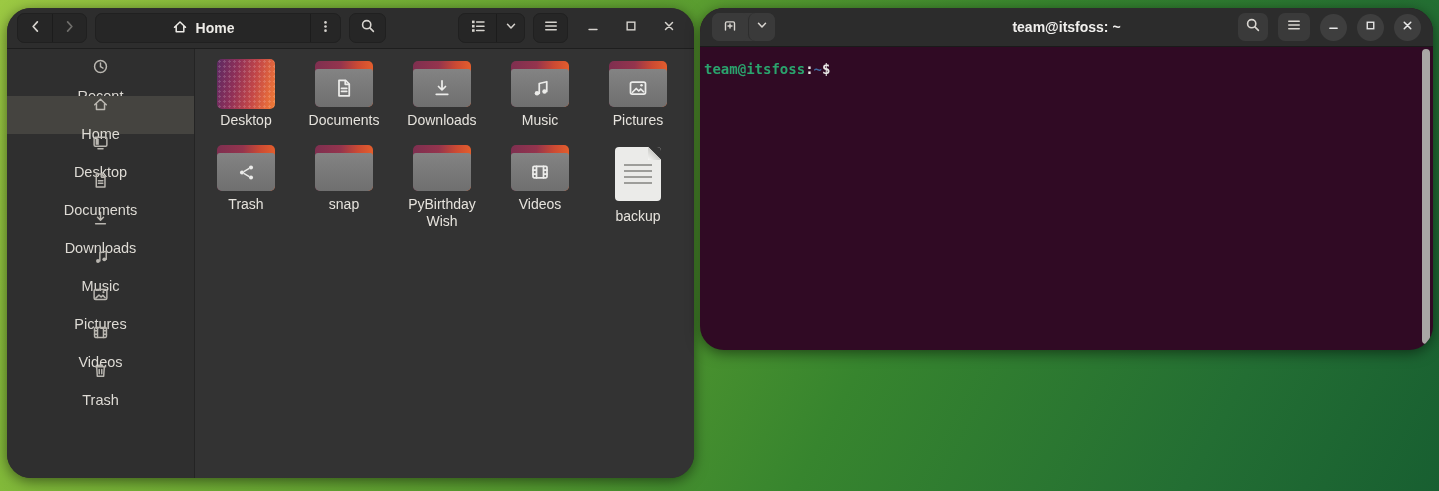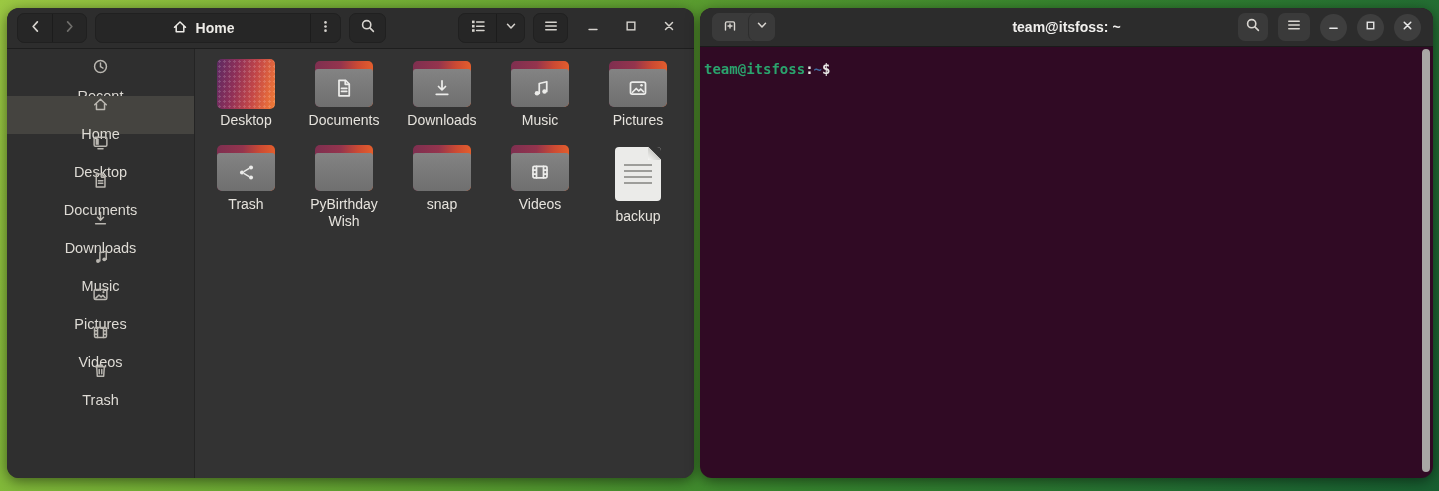--- a/index.html
+++ b/index.html
@@ -1,20 +1,20 @@
 <!DOCTYPE html>
 <html style="--terminal-bg: #300a24; --prompt-green: #2aa36d; --prompt-blue: #41699f; --folder-orange: #e8632b; --folder-maroon: #7e2f50; --wallpaper-green: #55992f;"><head>
 <meta charset="utf-8">
 <style>
   * { margin:0; padding:0; box-sizing:border-box; }
   html,body { width:1439px; height:491px; overflow:hidden; font-family:"Liberation Sans", sans-serif; }
   .desktop { position:absolute; inset:0; width:1439px; height:491px;
     background:linear-gradient(118deg,#9cc943 0%,#7ab437 20%,#55992f 45%,#37852e 62%,#236e33 85%,#185f31 100%); }
 
-  .window { position:absolute; border-radius:12px; overflow:hidden; box-shadow:0 3px 14px rgba(0,0,0,.5); }
+  .window { position:absolute; border-radius:24px; overflow:hidden; box-shadow:0 3px 14px rgba(0,0,0,.5); }
 
   
   .win-files { left:7px; top:8px; width:687px; height:470px; background:#2f2f2f; display:flex; flex-direction:column; }
   .fm-header { height:41px; flex:0 0 41px; background:#2d2d2d; border-bottom:1px solid #1e1e1e;
     display:flex; align-items:center; padding:0 10px; color:#d6d3ce; }
   .btn { background:#262626; border:1px solid #202020; border-radius:7px; height:30px;
     display:flex; align-items:center; justify-content:center; color:#d6d3ce; }
   .seg-group { display:flex; background:#262626; border:1px solid #202020; border-radius:7px; height:30px; overflow:hidden; }
   .seg { display:flex; align-items:center; justify-content:center; height:100%; }
   .seg + .seg { border-left:1px solid #1c1c1c; }
@@ -57,21 +57,21 @@
       linear-gradient(102deg,#5c2a63 0%,#8f3058 32%,#c34748 62%,#e4693c 86%,#ee7d36 100%);
     background-size:5px 5px,100% 100%; }
 
   .icon-doc { position:relative; width:46px; height:54px; margin:2px 0; background:#ebebe9; border-radius:4px; }
   .icon-doc::before { content:''; position:absolute; top:0; right:0; width:13px; height:13px;
     background:linear-gradient(225deg,#333333 0%,#333333 46%,#c9c9c6 48%,#f7f7f5 100%); border-top-right-radius:4px; }
   .icon-doc::after { content:''; position:absolute; left:9px; right:9px; top:17px; height:24px;
     background:repeating-linear-gradient(#9d9d9a 0 2px, transparent 2px 6px); }
 
   
-  .win-term { left:700px; top:8px; width:733px; height:470px; background:var(--terminal-bg,#300a24); display:flex; flex-direction:column; }
+  .win-term { left:700px; top:8px; width:733px; height:342px; background:var(--terminal-bg,#300a24); display:flex; flex-direction:column; }
   .term-header { position:relative; height:39px; flex:0 0 39px; background:#2c2c2c; border-bottom:1px solid #1a1a1a;
     display:flex; align-items:center; padding:0 12px; color:#d9d6d1; }
   .tbtn { background:#3a3a3a; border-radius:7px; height:28px; display:flex; align-items:center; justify-content:center; color:#d9d6d1; }
   .tab-group { display:flex; height:28px; border-radius:7px; overflow:hidden; background:#3a3a3a; }
   .tab-group .seg { background:#3a3a3a; }
   .tab-group .seg:first-child { width:36px; }
   .tab-group .seg:last-child { width:27px; border-left:1px solid #2d2d2d; }
   .term-title { position:absolute; left:0; right:0; text-align:center; font-weight:bold; font-size:14px; color:#f1f0ee; pointer-events:none; }
   .term-right { margin-left:auto; display:flex; align-items:center; gap:10px; }
   .tsearch { width:30px; } .tmenu { width:32px; }
@@ -324,28 +324,28 @@
                   </svg>
                 </div>
               </div>
               <div class="cell-label">Trash</div>
             </div>
             <div class="cell">
               <div class="icon-folder">
                 <div class="folder-back"></div>
                 <div class="folder-front"></div>
               </div>
+              <div class="cell-label">snap</div>
+            </div>
+            <div class="cell">
+              <div class="icon-folder">
+                <div class="folder-back"></div>
+                <div class="folder-front"></div>
+              </div>
               <div class="cell-label">PyBirthday Wish</div>
-            </div>
-            <div class="cell">
-              <div class="icon-folder">
-                <div class="folder-back"></div>
-                <div class="folder-front"></div>
-              </div>
-              <div class="cell-label">snap</div>
             </div>
             <div class="cell">
               <div class="icon-folder">
                 <div class="folder-back"></div>
                 <div class="folder-front"></div>
                 <div class="emblem">
                   <svg width="20" height="20" viewBox="0 0 16 16">
                     <rect x="2.4" y="3.4" width="11.2" height="9.2" rx="1" fill="none" stroke="currentColor" stroke-width="1.4" stroke-linecap="round" stroke-linejoin="round"></rect>
                     <path d="M5.2 3.4 V12.6 M10.8 3.4 V12.6 M2.4 6.4 H5.2 M2.4 9.6 H5.2 M10.8 6.4 H13.6 M10.8 9.6 H13.6" fill="none" stroke="currentColor" stroke-width="1.4" stroke-linecap="round" stroke-linejoin="round"></path>
                   </svg>

